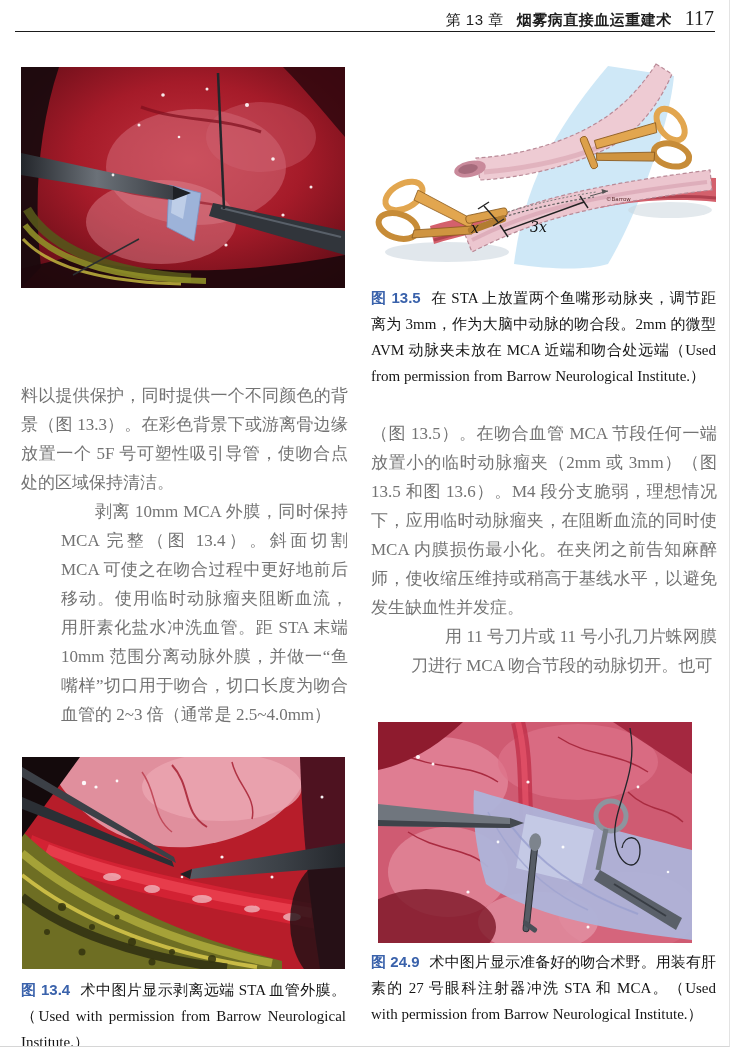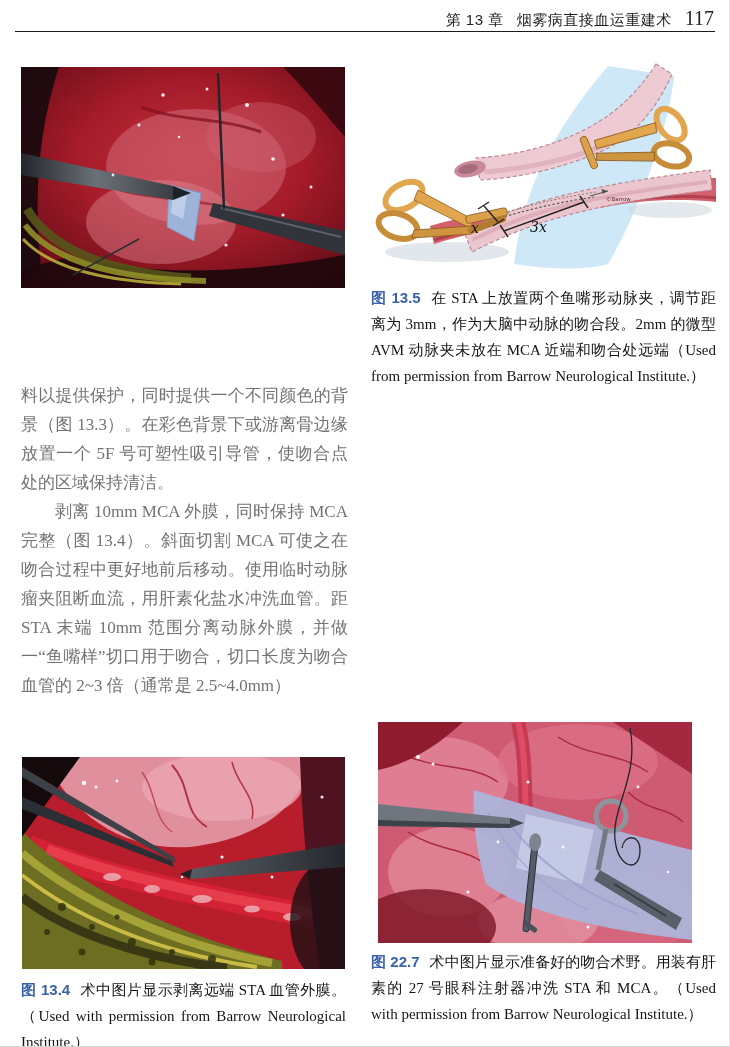--- a/index.html
+++ b/index.html
@@ -7,39 +7,39 @@
     position:relative;width:730px;height:1047px;background:#ffffff;
     font-family:"Liberation Serif","DejaVu Serif",serif;color:#111;
     overflow:hidden;border-right:1px solid #e3e3e3;border-bottom:1px solid #d6d6d6;
     box-sizing:border-box;
   }
   .hdr{
     position:absolute;top:7px;right:15px;white-space:nowrap;
     font-family:"Liberation Sans","DejaVu Sans",sans-serif;
     font-size:15px;color:#1e1e1e;letter-spacing:.5px;
   }
-  .hdr .title{margin-left:13px;}
+  .hdr .title{margin-left:13px;font-weight:bold;}
   .hdr .num{
     font-family:"Liberation Serif","DejaVu Serif",serif;
     font-size:20px;margin-left:13px;letter-spacing:0;
   }
   .rule{position:absolute;top:31px;left:15px;width:700px;height:1px;background:#1b1b1b;}
   figure{margin:0;position:absolute;padding:0;}
   figure svg{display:block;}
   .caption{
     position:absolute;margin:0;font-size:15px;line-height:26px;
     text-align:justify;color:#151515;
   }
   .figlabel{
     font-family:"Liberation Sans","DejaVu Sans",sans-serif;
     font-weight:bold;color:#3a62ab;margin-right:10px;white-space:nowrap;
   }
   .body{position:absolute;font-size:17px;line-height:29px;color:#737373;}
   .body p{margin:0;text-align:justify;}
-  .body p.indent{text-indent:2em;}
+  .body p.indent{text-indent:2em;margin-left:40px;}
   #ph3{left:21px;top:67px;}
   #cap3{left:21px;top:294px;width:325px;}
   #leftbody{left:21px;top:381px;width:327px;}
   #illu5{left:372px;top:60px;}
   #cap5{left:371px;top:285px;width:345px;}
   #rightbody{left:371px;top:419px;width:346px;}
   #ph4{left:22px;top:757px;}
   #cap4{left:21px;top:977px;width:325px;}
   #ph6{left:378px;top:722px;}
   #cap6{left:371px;top:949px;width:345px;}
@@ -156,20 +156,24 @@
         <line x1="208" y1="136" x2="216" y2="148"></line>
       </g>
       <text x="158" y="172" font-size="14" font-style="italic" font-family="DejaVu Serif, Liberation Serif, serif" fill="#111">3x</text>
       <text x="234" y="141" font-size="5.5" fill="#4a1a1a" opacity=".9" font-family="DejaVu Sans, sans-serif">©Barrow</text>
     </svg>
   </figure>
   <p class="caption" id="cap5">
     <b class="figlabel">图 13.5</b><span>在 STA 上放置两个鱼嘴形动脉夹，调节距离为 3mm，作为大脑中动脉的吻合段。2mm 的微型 AVM 动脉夹未放在 MCA 近端和吻合处远端（Used from permission from Barrow Neurological Institute.）</span>
   </p>
 
+  <div class="body" id="rightbody">
+      <p class="para">（图 13.5）。在吻合血管 MCA 节段任何一端放置小的临时动脉瘤夹（2mm 或 3mm）（图 13.5 和图 13.6）。M4 段分支脆弱，理想情况下，应用临时动脉瘤夹，在阻断血流的同时使 MCA 内膜损伤最小化。在夹闭之前告知麻醉师，使收缩压维持或稍高于基线水平，以避免发生缺血性并发症。</p>
+      <p class="para indent">用 11 号刀片或 11 号小孔刀片蛛网膜刀进行 MCA 吻合节段的动脉切开。也可</p>
+    </div>
 
   <figure id="ph4">
     <svg width="323" height="212" viewBox="0 0 323 212">
       <defs>
         <linearGradient id="p4m" x1="0" y1="0" x2="1" y2="0">
           <stop offset="0" stop-color="#565c64"></stop>
             <stop offset=".6" stop-color="#3b4046"></stop>
             <stop offset="1" stop-color="#24272c"></stop>
         </linearGradient>
       </defs>
@@ -268,16 +272,16 @@
         <circle cx="120" cy="120" r="1.4"></circle>
           <circle cx="185" cy="125" r="1.5"></circle>
           <circle cx="90" cy="170" r="1.6"></circle>
         <circle cx="210" cy="205" r="1.5"></circle>
           <circle cx="290" cy="150" r="1.3"></circle>
           <circle cx="260" cy="65" r="1.4"></circle>
       </g>
     </svg>
   </figure>
   <p class="caption" id="cap6">
-    <b class="figlabel">图 22.7</b><span>术中图片显示准备好的吻合术野。用装有肝素的 27 号眼科注射器冲洗 STA 和 MCA。（Used with permission from Barrow Neurological Institute.）</span>
+    <b class="figlabel">图 24.9</b><span>术中图片显示准备好的吻合术野。用装有肝素的 27 号眼科注射器冲洗 STA 和 MCA。（Used with permission from Barrow Neurological Institute.）</span>
   </p>
 
 </div>
 
 </body></html>

